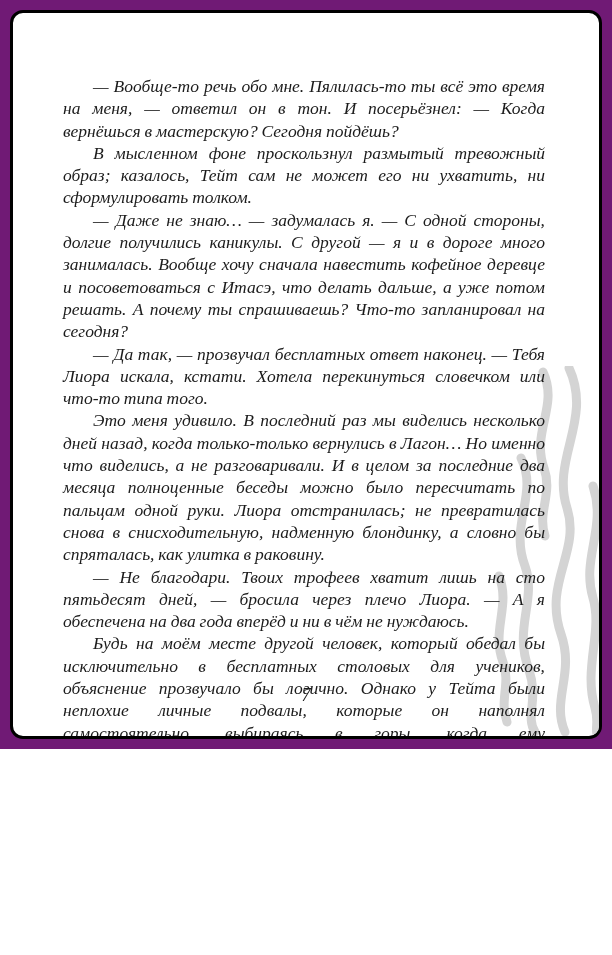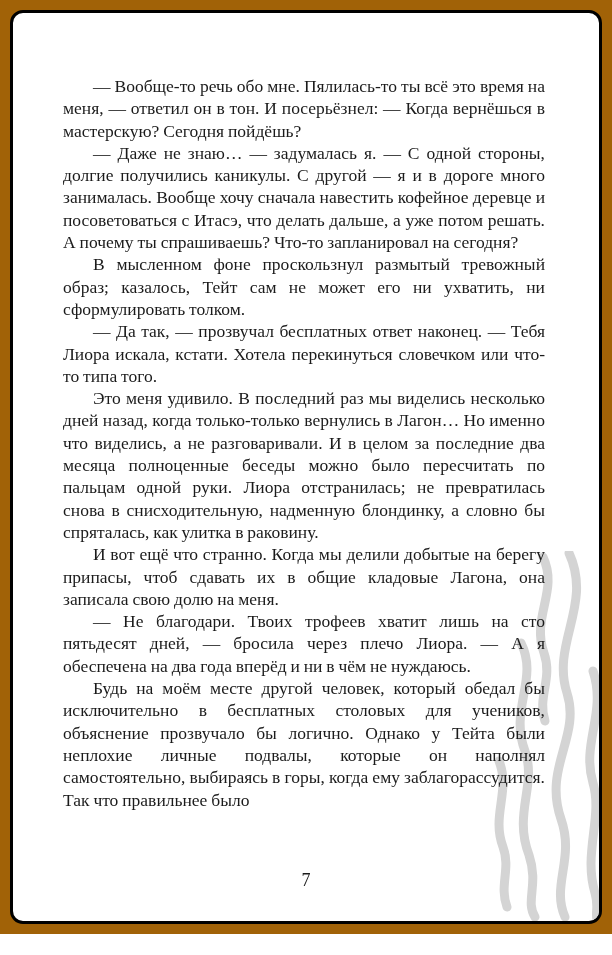--- a/index.html
+++ b/index.html
@@ -3,25 +3,26 @@
 <meta charset="utf-8">
 <style>
   html, body {
     margin: 0;
     padding: 0;
     background: #ffffff;
   }
   .screen {
     position: relative;
     width: 612px;
-    height: 934px;
-    background: #a16207;
+    height: 749px;
+    background: #701a75;
     overflow: hidden;
     font-family: "Liberation Serif", "DejaVu Serif", serif;
     color: #1b1b1b;
+    font-style: italic;
   }
   .frame {
     position: absolute;
     top: 10px;
     left: 10px;
     right: 10px;
     bottom: 10px;
     border: 3px solid #000000;
     border-radius: 13px;
     overflow: hidden;
@@ -86,25 +87,24 @@
       <path d="M 62 6 C 78 40, 50 66, 63 102 C 72 128, 56 146, 64 170"></path>
       <path d="M 88 2 C 112 54, 70 92, 86 142 C 100 186, 62 216, 80 268 C 94 308, 70 334, 84 366"></path>
       <path d="M 40 92 C 58 128, 28 158, 44 200 C 56 234, 32 262, 48 304 C 58 334, 44 350, 54 366"></path>
       <path d="M 112 120 C 126 162, 100 192, 112 232 C 122 266, 102 302, 114 342 C 118 356, 114 362, 116 368"></path>
       <path d="M 18 210 C 30 240, 10 264, 22 296 C 30 318, 18 334, 26 356"></path>
     </svg>
 
     <div class="content">
       <div class="text-block">
           <p>— Вообще-то речь обо мне. Пялилась-то ты всё это время на меня, — ответил он в тон. И посерьёзнел: — Когда вернёшься в мастерскую? Сегодня пойдёшь?</p>
+          <p>В мысленном фоне проскользнул размытый тревожный образ; казалось, Тейт сам не может его ни ухватить, ни сформулировать толком.</p>
           <p>— Даже не знаю… — задумалась я. — С одной стороны, долгие получились каникулы. С другой — я и в дороге много занималась. Вообще хочу сначала навестить кофейное деревце и посоветоваться с Итасэ, что делать дальше, а уже потом решать. А почему ты спрашиваешь? Что-то запланировал на сегодня?</p>
-          <p>В мысленном фоне проскользнул размытый тревожный образ; казалось, Тейт сам не может его ни ухватить, ни сформулировать толком.</p>
           <p>— Да так, — прозвучал бесплатных ответ наконец. — Тебя Лиора искала, кстати. Хотела перекинуться словечком или что-то типа того.</p>
           <p>Это меня удивило. В последний раз мы виделись несколько дней назад, когда только-только вернулись в Лагон… Но именно что виделись, а не разговаривали. И в целом за последние два месяца полноценные беседы можно было пересчитать по пальцам одной руки. Лиора отстранилась; не превратилась снова в снисходительную, надменную блондинку, а словно бы спряталась, как улитка в раковину.</p>
-          <p>И вот ещё что странно. Когда мы делили добытые на берегу припасы, чтоб сдавать их в общие кладовые Лагона, она записала свою долю на меня.</p>
           <p>— Не благодари. Твоих трофеев хватит лишь на сто пятьдесят дней, — бросила через плечо Лиора. — А я обеспечена на два года вперёд и ни в чём не нуждаюсь.</p>
           <p>Будь на моём месте другой человек, который обедал бы исключительно в бесплатных столовых для учеников, объяснение прозвучало бы логично. Однако у Тейта были неплохие личные подвалы, которые он наполнял самостоятельно, выбираясь в горы, когда ему заблагорассудится. Так что правильнее было</p>
         </div>
     </div>
 
     <div class="page-number">7</div>
   </div>
 </div>
 
 </body></html>

